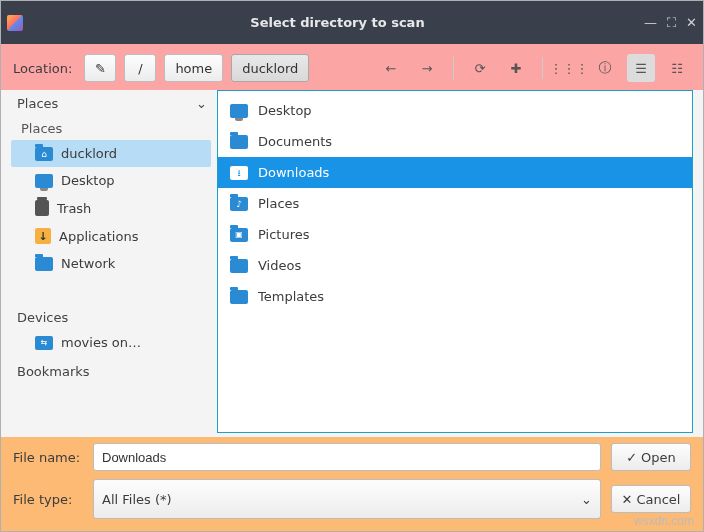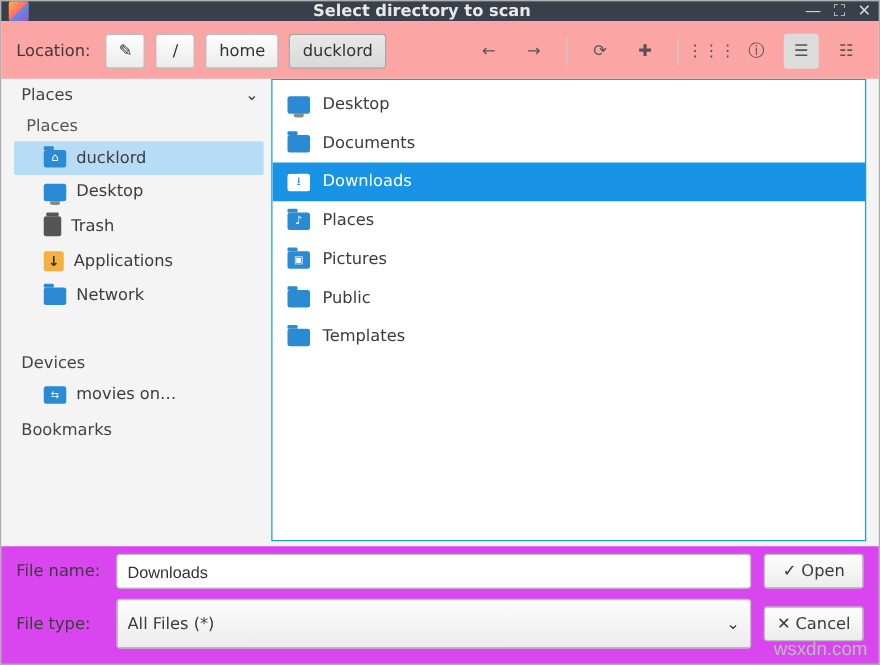--- a/index.html
+++ b/index.html
@@ -16,21 +16,21 @@
   .window {
     width: 704px;
     height: 532px;
     border: 1px solid #b0b0b0;
     background: #f4f4f4;
     display: flex;
     flex-direction: column;
   }
   
   .titlebar {
-    height: 16px;
+    height: 43px;
     background: #39404b;
     color: #e8e8e8;
     display: flex;
     align-items: center;
     padding: 0 6px;
     font-size: 13px;
   }
   .titlebar .app-icon {
     width: 16px; height: 16px;
     background: linear-gradient(135deg,#ffb347,#ff6a6a 50%,#5b8def 50%,#9b59b6);
@@ -133,21 +133,21 @@
     display:flex; align-items:center; gap:10px;
     padding:8px 12px;
     cursor:pointer;
   }
   .file-row.selected { background:#1893e6; color:#fff; }
 
   
   .footer {
     padding: 6px 12px 12px 12px;
     display:flex; flex-direction:column; gap:8px;
-    background:#d946ef;
+    background:#fdba74;
   }
   .footer-row { display:flex; align-items:center; gap:10px; }
   .footer-row label { width:70px; }
   .text-input {
     flex:1;
     height:28px;
     border:1px solid #bcbcbc;
     border-radius:3px;
     padding:0 8px;
     background:#fff;
@@ -166,21 +166,21 @@
   .action-btn {
     width:80px; height:28px;
     border:1px solid #bcbcbc;
     border-radius:3px;
     background:linear-gradient(#fdfdfd,#ececec);
     display:flex; align-items:center; justify-content:center; gap:4px;
     font-size:13px;
   }
   .watermark{
     position:absolute; right:10px; bottom:4px;
-    font-size:15px; color:#bbb; font-family:sans-serif;
+    font-size:12px; color:#bbb; font-family:sans-serif;
   }
 </style>
 </head>
 <body>
 
 <div class="window">
 
   <div class="titlebar">
     <div class="app-icon"></div>
     <div class="title">Select directory to scan</div>
@@ -285,21 +285,21 @@
       <div class="file-row">
         <div class="folder-icon music"></div>
         <span>Places</span>
       </div>
       <div class="file-row">
         <div class="folder-icon pic"></div>
         <span>Pictures</span>
       </div>
       <div class="file-row">
         <div class="folder-icon"></div>
-        <span>Public</span>
+        <span>Videos</span>
       </div>
       <div class="file-row">
         <div class="folder-icon"></div>
         <span>Templates</span>
       </div>
     </div>
   </div>
 
   <div class="footer">
     <div class="footer-row">

